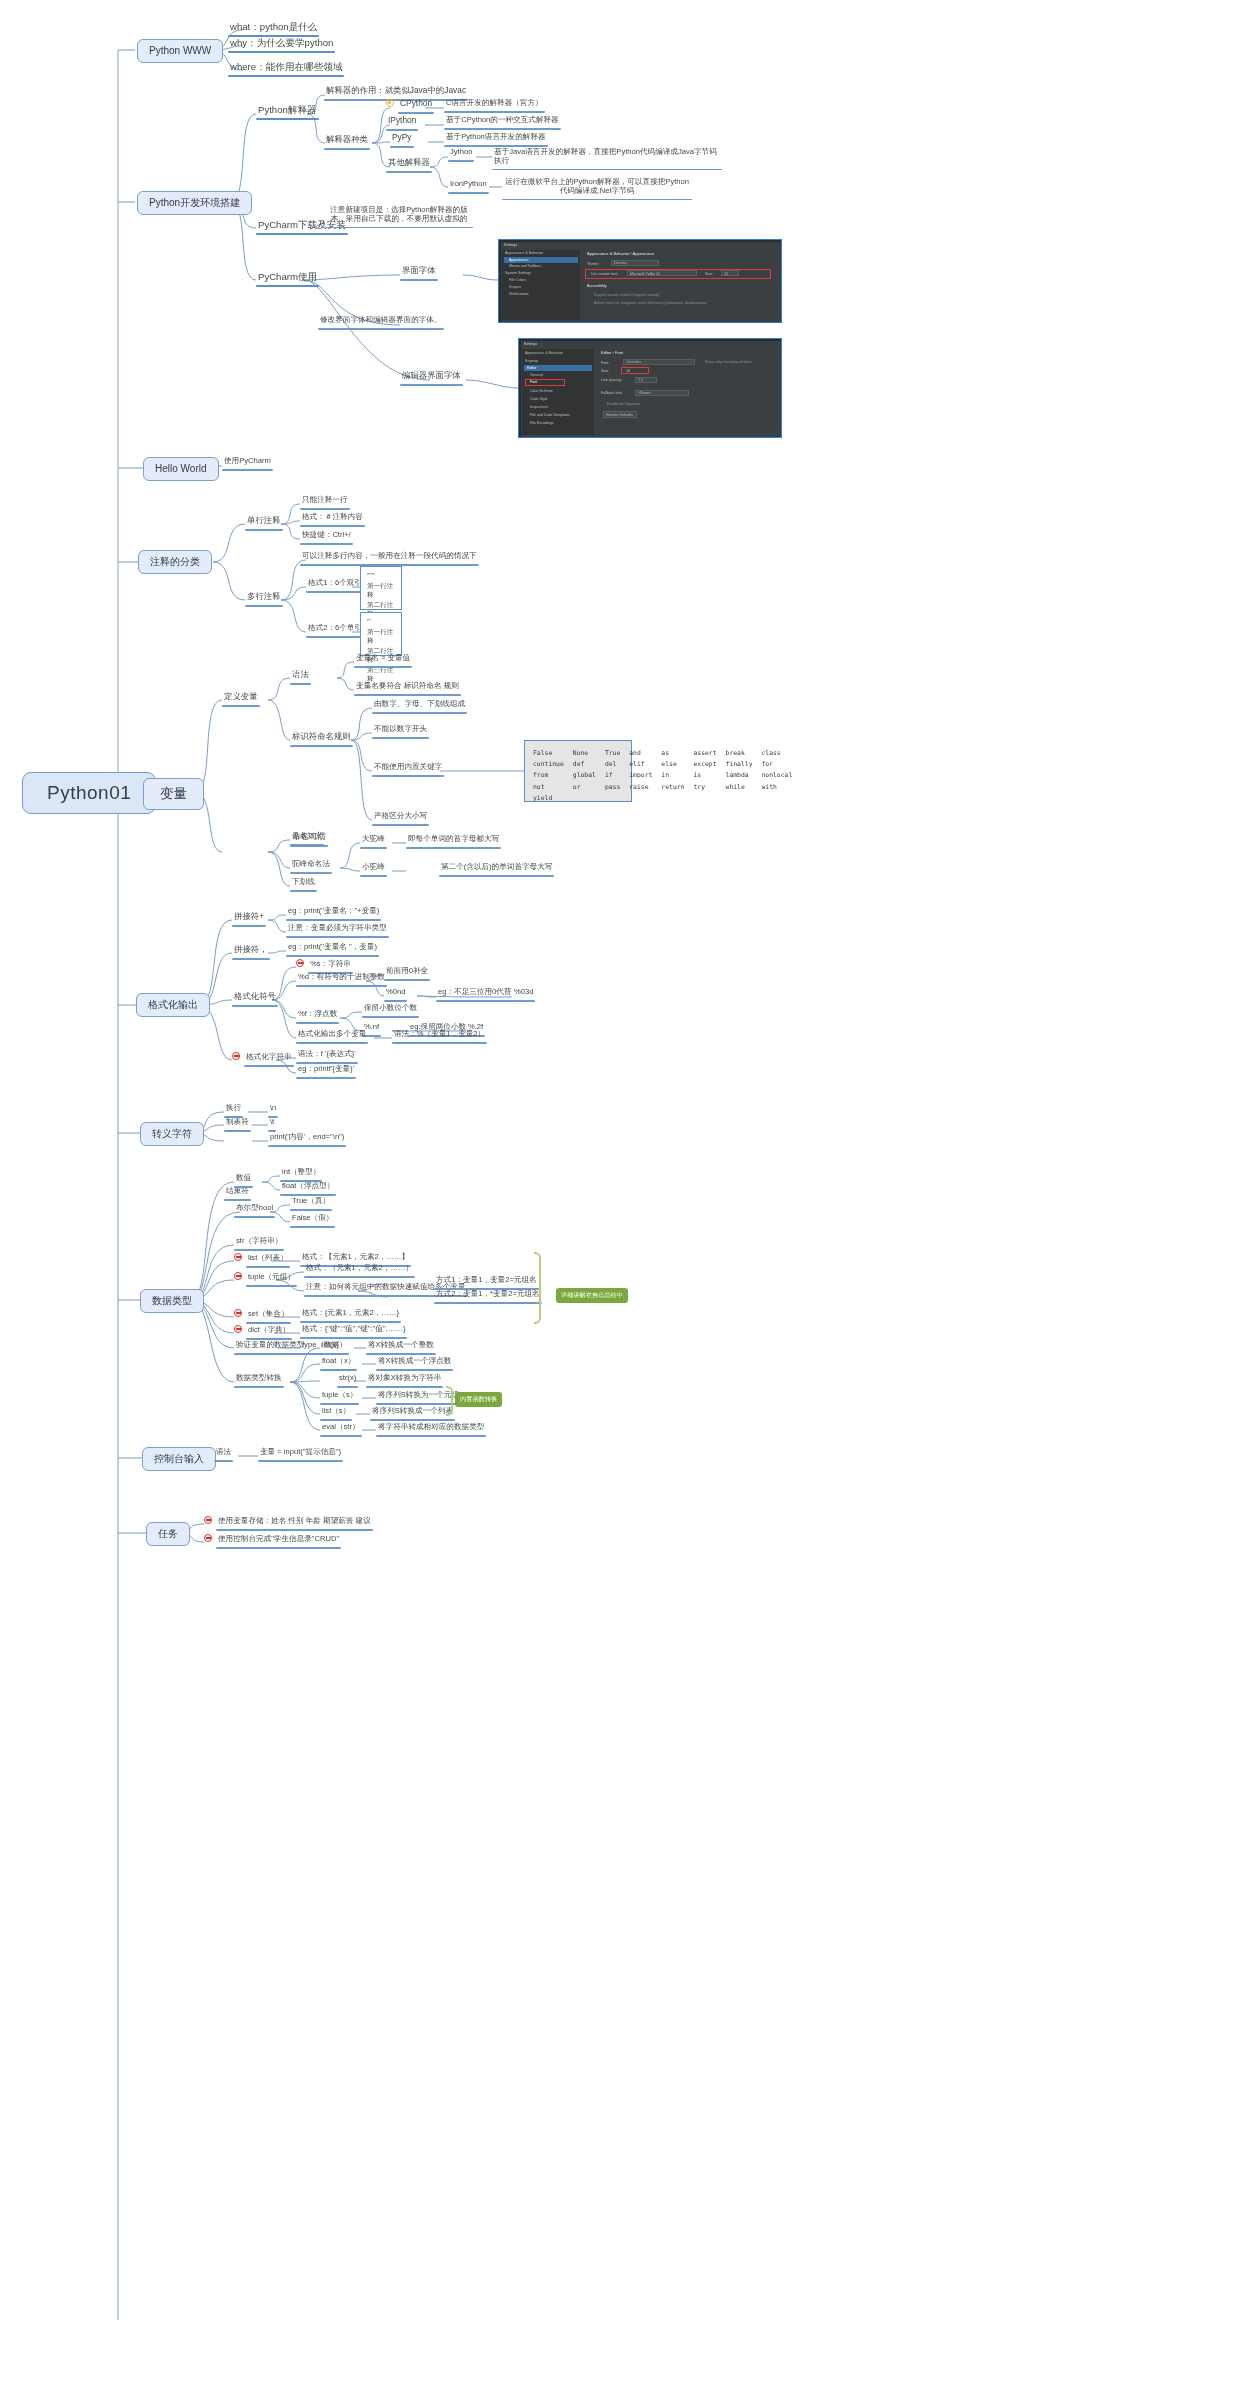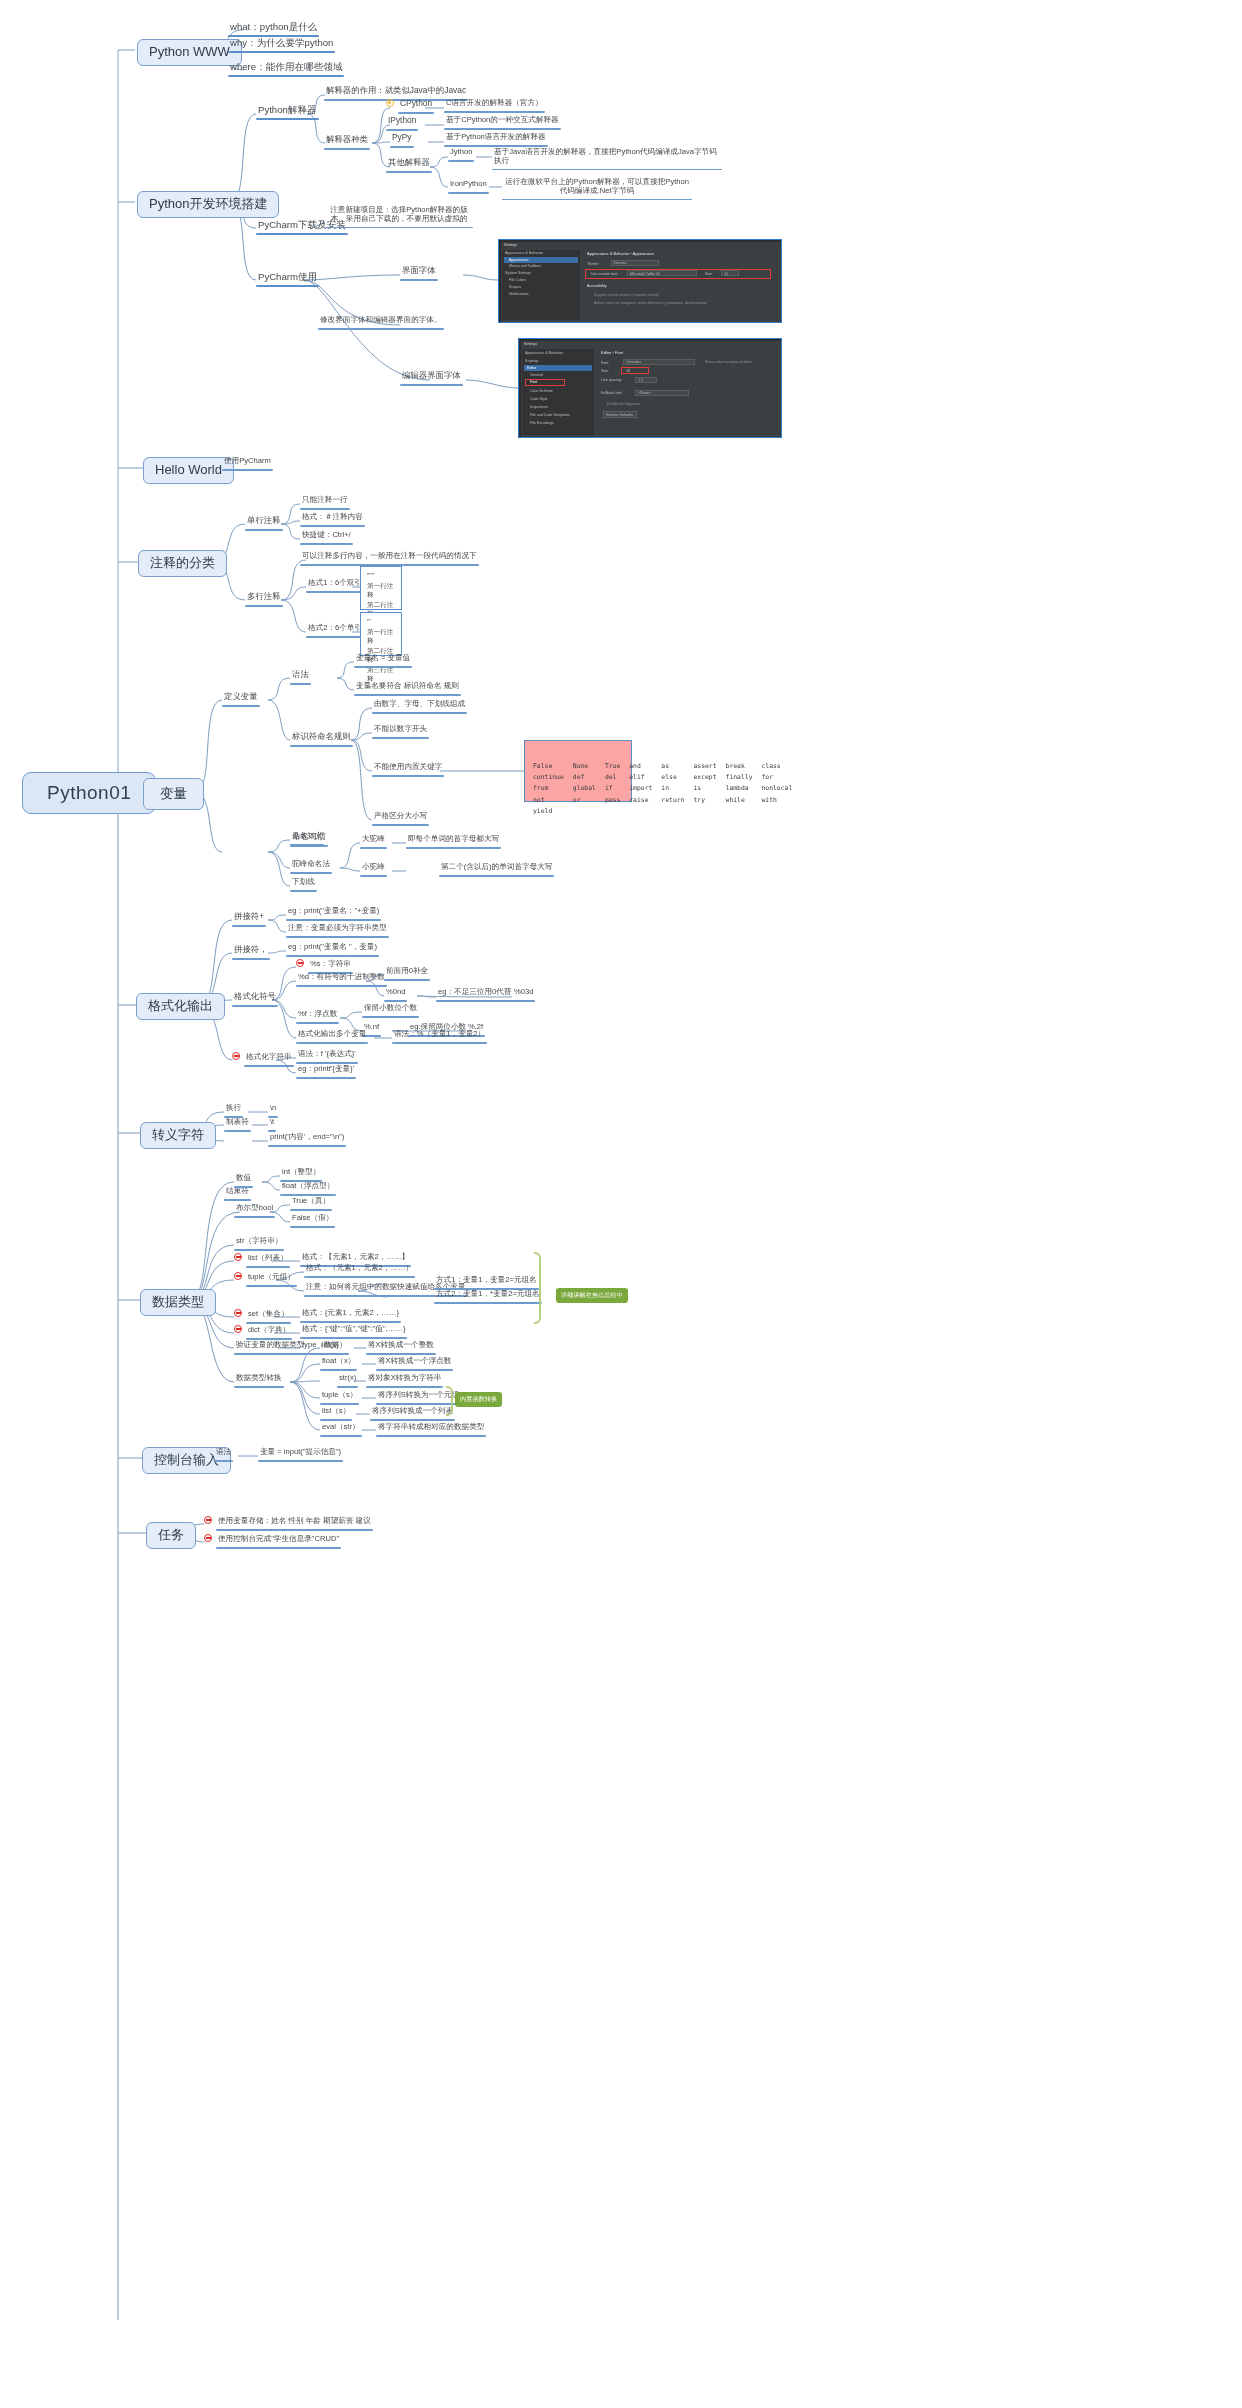--- a/index.html
+++ b/index.html
@@ -29,21 +29,21 @@
     font-size:19px;
     color:#33414f;
     letter-spacing:.5px;
   }
   
   .lv1 {
     border:1.3px solid #7ba0cd;
     background:#e3ecf8;
     border-radius:6px;
     padding:5px 11px;
-    font-size:13px;
+    font-size:10px;
     color:#2f3b48;
   }
   
   .lv2, .lv3, .lv4 { color:#44484d; }
   .lv2 { font-size:9.6px; }
   .lv3 { font-size:8.4px; }
   .lv4 { font-size:7.6px; }
 
   .bar::after{
     content:"";
@@ -72,25 +72,25 @@
   .ic.stop { border:1.6px solid #e02b27; }
   .ic.stop::after{
     content:""; position:absolute; left:1px; top:2.4px;
     width:4.6px; height:1.4px; background:#e02b27;
   }
 
   
   .codebox{
     position:absolute;
     border:1.1px solid #5b8fc9;
-    background:#fca5a5;
+    background:#e5e5e5;
     font-family:"DejaVu Sans Mono","Liberation Mono",monospace;
     font-size:6.6px;
     color:#3c3c3c;
-    padding:20px 8px;
+    padding:7px 8px;
     line-height:1.75;
   }
   .kwtable td { padding:0 9px 0 0; font-size:6.4px; white-space:nowrap; }
   .kwtable { border-collapse:collapse; }
 
   
   .qbox{
     position:absolute;
     border:1.1px solid #5b8fc9;
     background:#fff;

